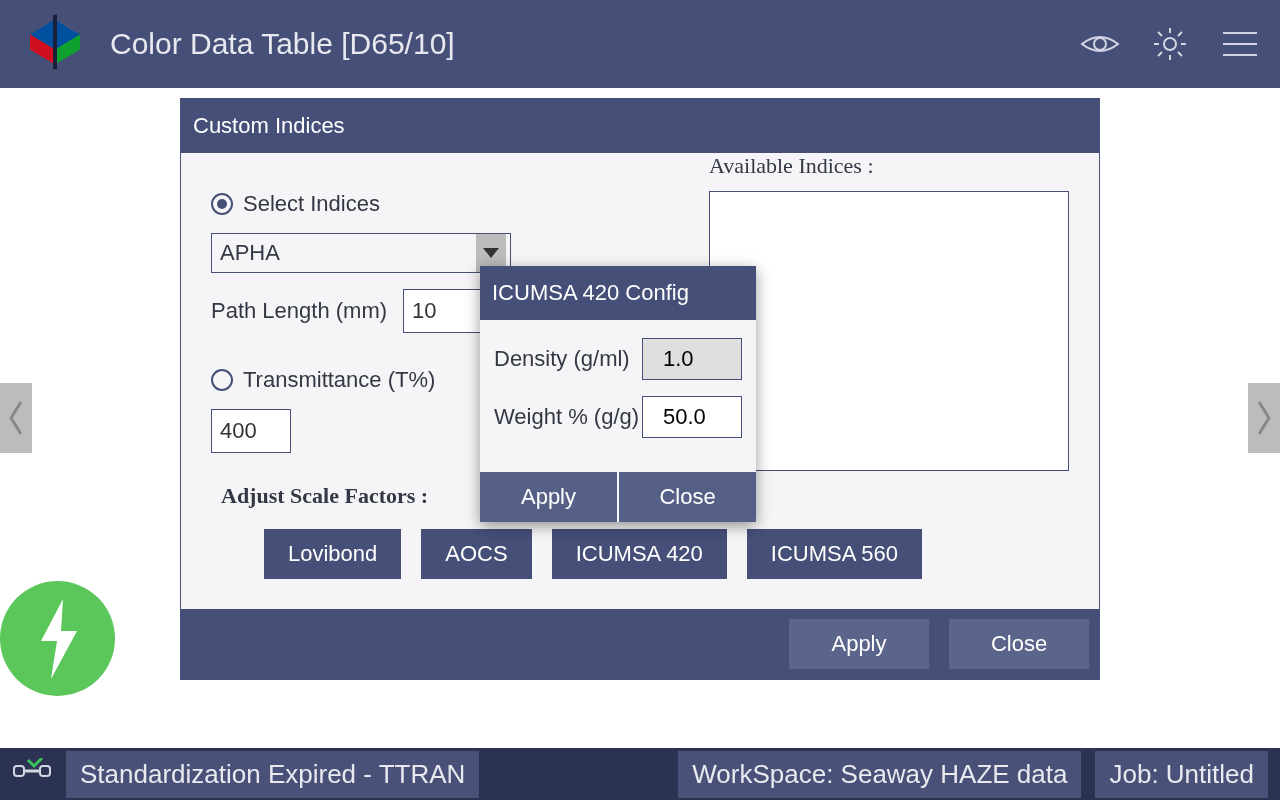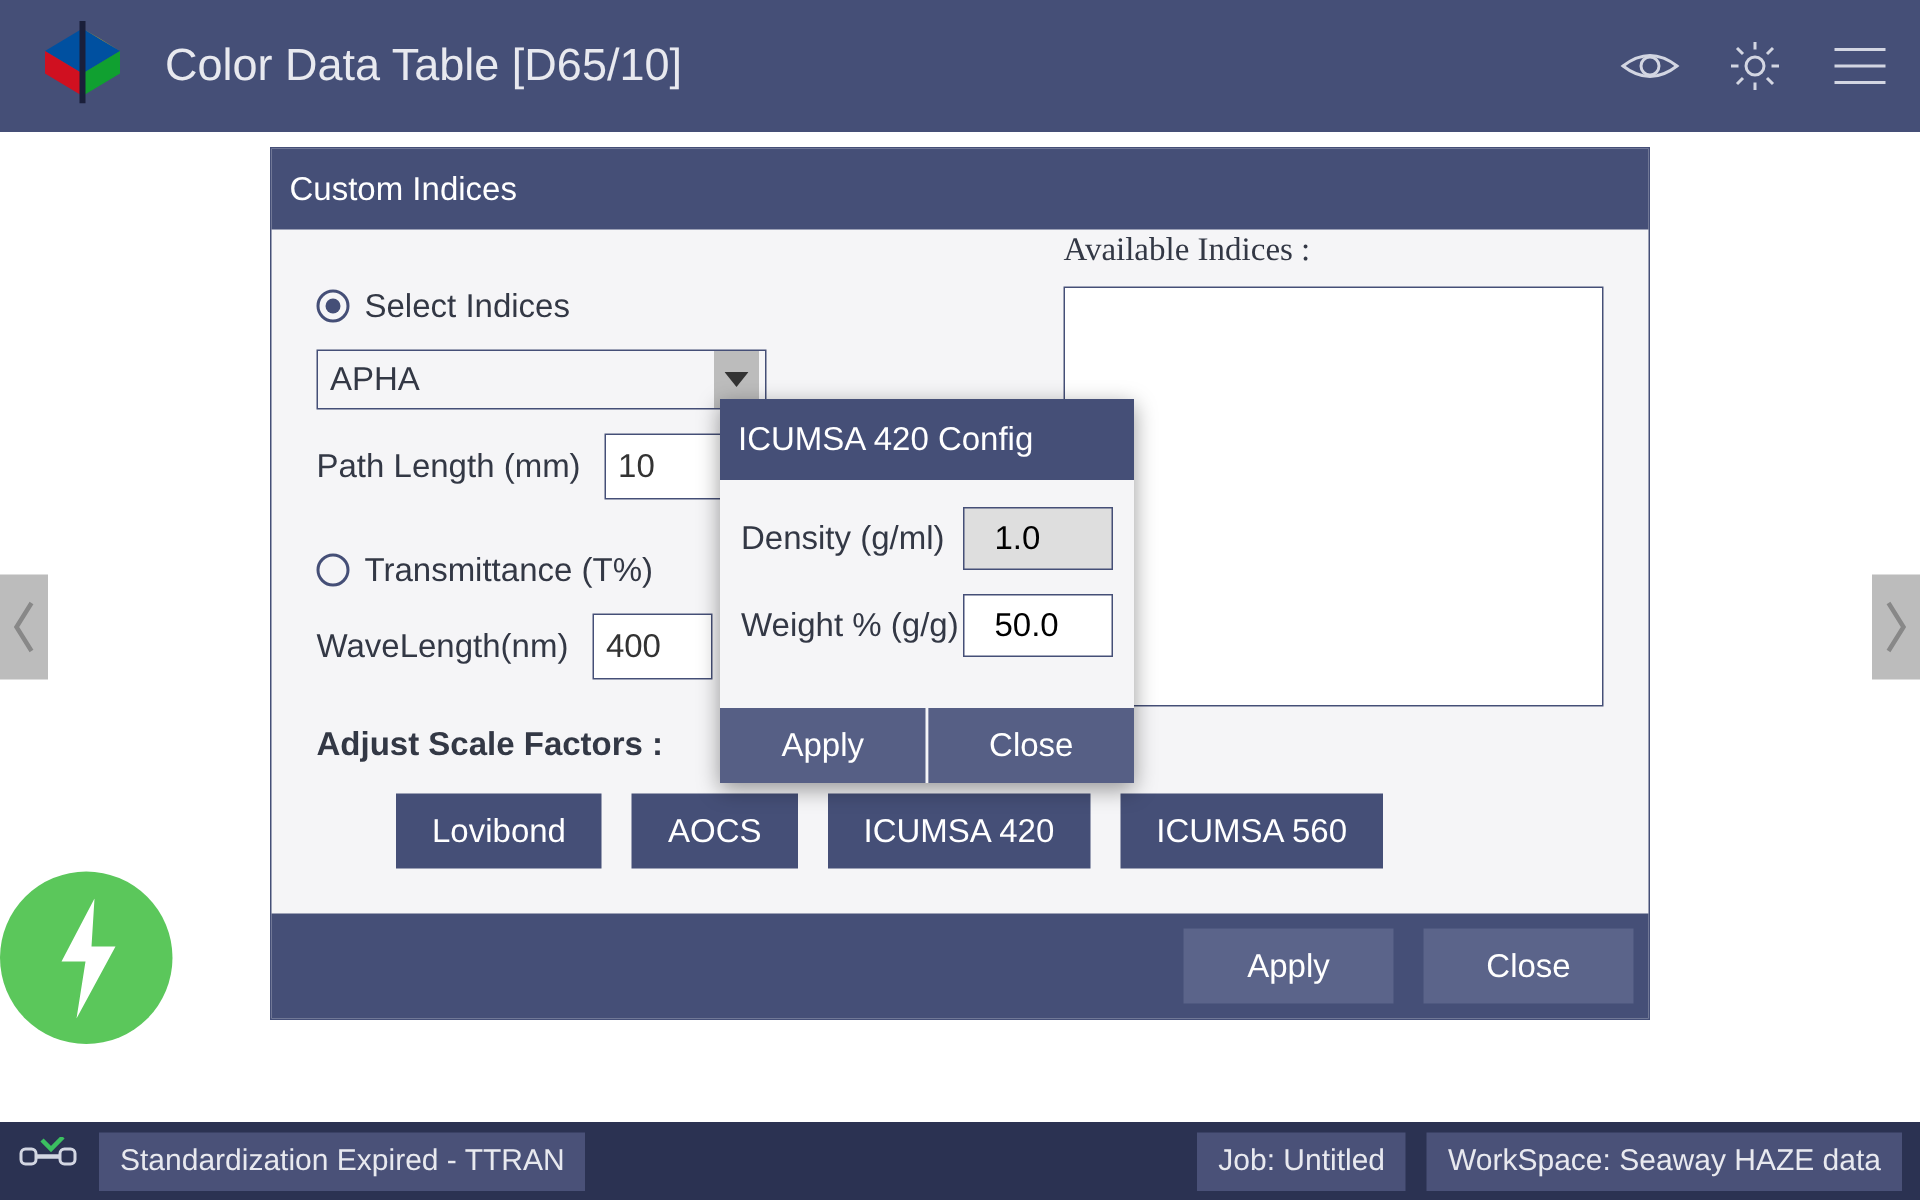--- a/index.html
+++ b/index.html
@@ -147,21 +147,22 @@
     border: 1px solid #454f77;
     height: 44px;
     width: 80px;
     font-size: 22px;
     padding: 0 8px;
     background: #fff;
     color: #333;
   }
   .section-label {
     font-weight: bold;
-    margin: 30px 0 20px 0;
+    margin: 30px 0 20px 10px;
+    font-family: Liberation Serif, serif;
   }
   .scale-buttons {
     display: flex;
     gap: 20px;
     margin-left: 53px;
     margin-bottom: 30px;
   }
   .btn {
     background: #454f77;
     color: #fff;
@@ -262,21 +263,21 @@
   }
 
   .statusbar {
     position: absolute;
     left: 0; right: 0; bottom: 0;
     height: 52px;
     background: #2b3252;
     display: flex;
     align-items: center;
     color: #e8e9ef;
-    font-size: 20px;
+    font-size: 26px;
     padding: 0 12px;
     gap: 14px;
   }
   .status-chip {
     background: #4a5178;
     padding: 8px 14px;
   }
   .status-right {
     margin-left: auto;
     display: flex;
@@ -363,21 +364,20 @@
         <input class="text-input" value="10" style="">
       </div>
 
       <div style="height:12px"></div>
 
       <div class="radio-row">
         <span class="radio"></span>
         <span>Transmittance (T%)</span>
       </div>
       <div class="field-row">
-        <span>WaveLength(nm)</span>
         <input class="text-input" value="400" style="">
       </div>
 
       <div class="section-label">Adjust Scale Factors :</div>
       <div class="scale-buttons">
         <button class="btn">Lovibond</button>
         <button class="btn">AOCS</button>
         <button class="btn">ICUMSA 420</button>
         <button class="btn">ICUMSA 560</button>
       </div>
@@ -418,16 +418,16 @@
   <span style="position:relative;">
     <svg width="40" height="26" viewBox="0 0 40 26">
       <rect x="2" y="8" width="10" height="10" rx="3" fill="none" stroke="#d3d6e2" stroke-width="2"></rect>
       <rect x="28" y="8" width="10" height="10" rx="3" fill="none" stroke="#d3d6e2" stroke-width="2"></rect>
       <line x1="12" y1="13" x2="28" y2="13" stroke="#d3d6e2" stroke-width="3"></line>
       <polyline points="16,2 22,8 30,0" fill="none" stroke="#3bc060" stroke-width="3"></polyline>
     </svg>
   </span>
   <span class="status-chip">Standardization Expired - TTRAN</span>
   <div class="status-right">
+    <span class="status-chip">WorkSpace: Seaway HAZE data</span>
     <span class="status-chip">Job: Untitled</span>
-    <span class="status-chip">WorkSpace: Seaway HAZE data</span>
   </div>
 </div>
 
 </body></html>

